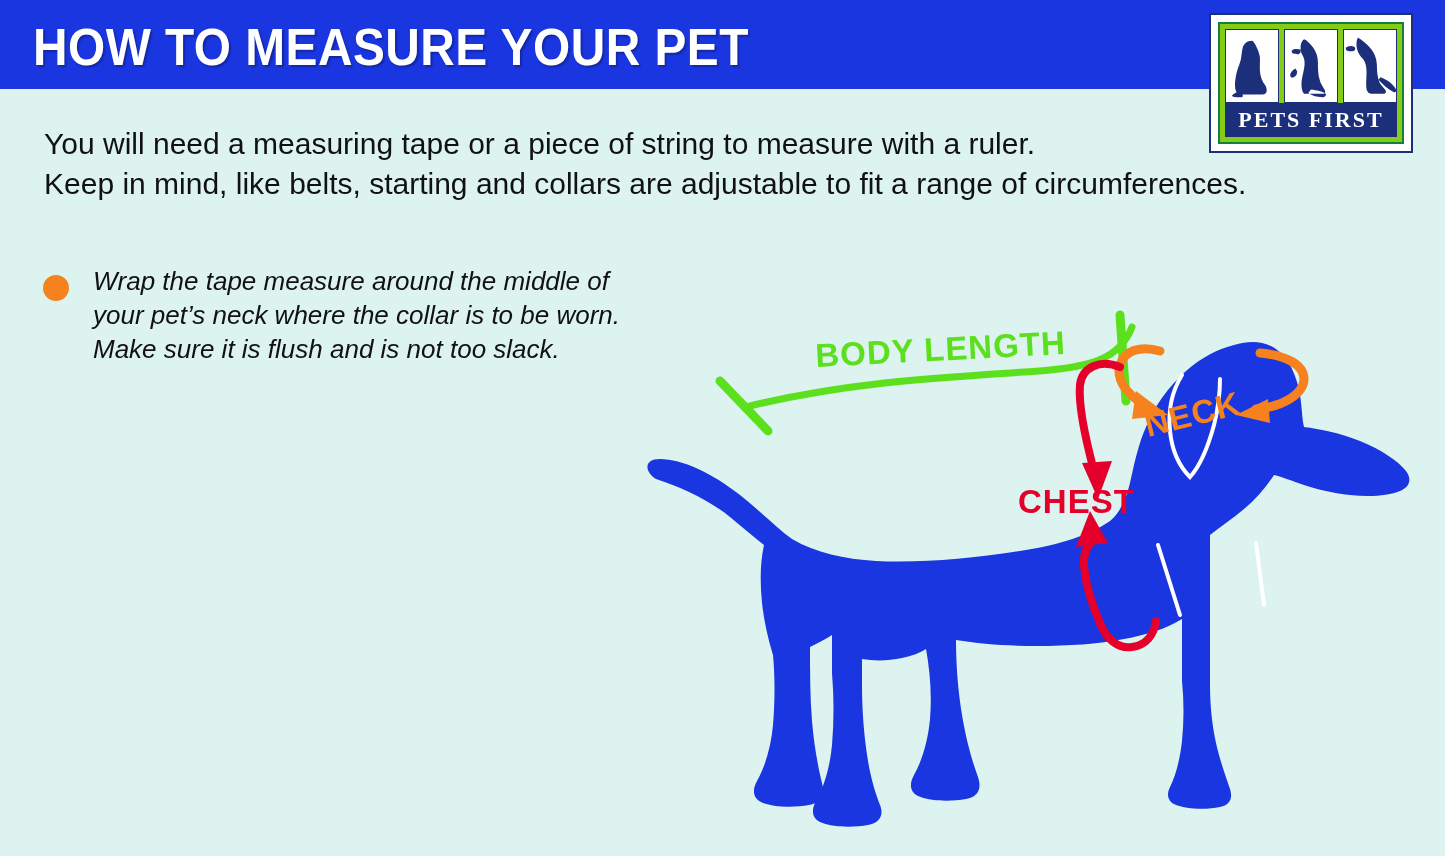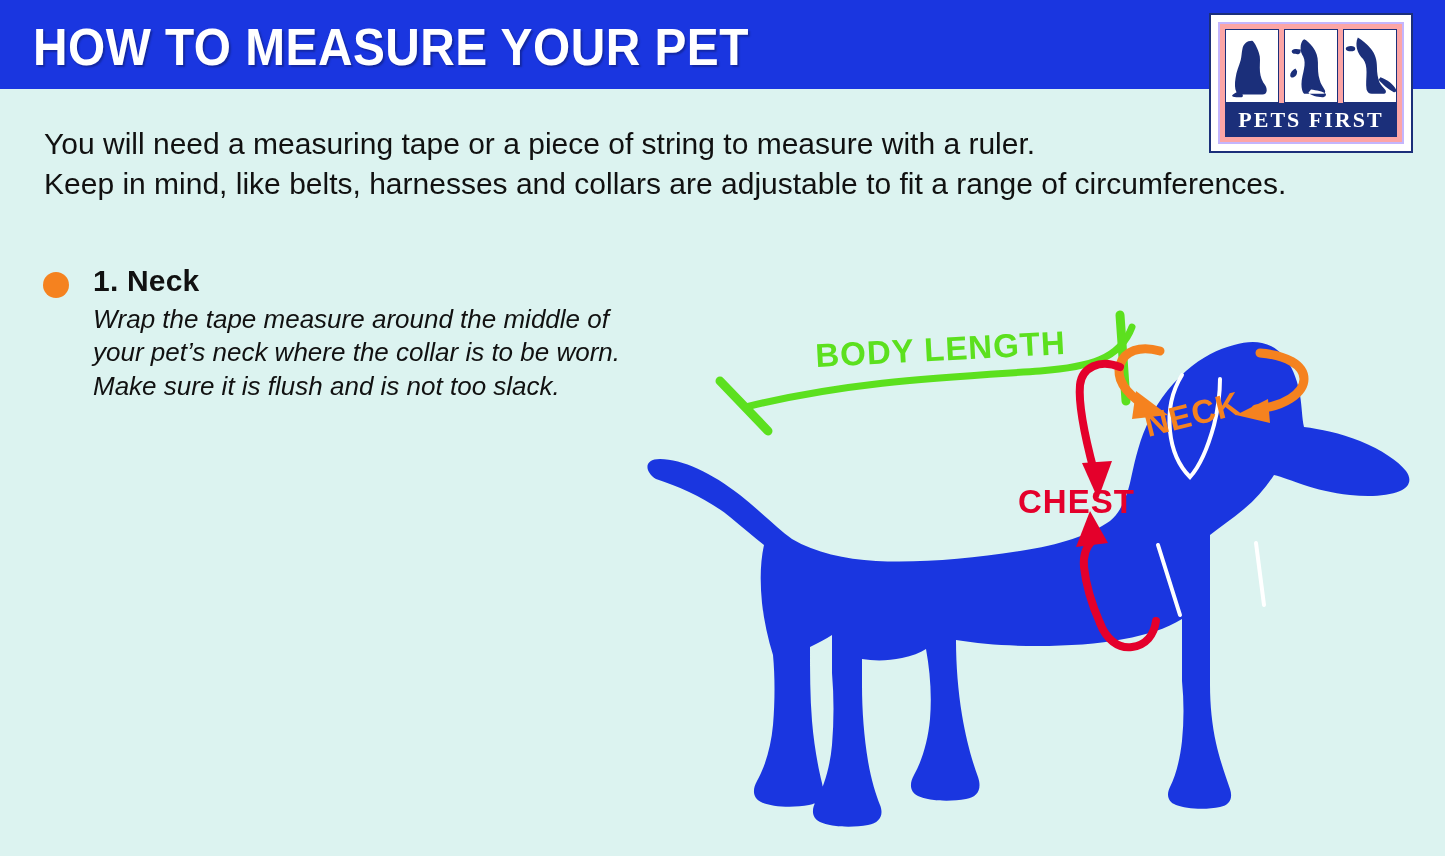--- a/index.html
+++ b/index.html
@@ -48,23 +48,23 @@
     height: 140px;
     background: #ffffff;
     border: 2px solid #1b2f7a;
     box-sizing: border-box;
     padding: 7px;
   }
   #logo-inner {
     position: relative;
     width: 100%;
     height: 100%;
-    border: 2px solid #c4b5fd;
+    border: 2px solid #15803d;
     box-sizing: border-box;
-    background: #fca5a5;
+    background: #84cc16;
     padding: 5px;
   }
   #logo-dogs {
     display: flex;
     gap: 5px;
     height: 74px;
   }
   .logo-box {
     flex: 1;
     border: 1.5px solid #1b2f7a;
@@ -187,28 +187,27 @@
       </div>
     </div>
     <div id="logo-banner">
       <span id="logo-banner-text">PETS FIRST</span>
     </div>
   </div>
 </div>
 
 <div id="intro">
   <div>You will need a measuring tape or a piece of string to measure with a ruler.</div>
-  <div>Keep in mind, like belts, harnesses and collars are adjustable to fit a range of circumferences.</div>
+  <div>Keep in mind, like belts, starting and collars are adjustable to fit a range of circumferences.</div>
 </div>
 
 <div id="steps">
 
   <div class="step">
     <span class="step-bullet" style="background:#f5821f"></span>
-    <div class="step-title">1. Neck</div>
     <div class="step-desc">Wrap the tape measure around the middle of your pet’s neck where the collar is to be worn. Make sure it is flush and is not too slack.</div>
   </div>
 
 
 
 </div>
 
 <div id="diagram">
   <svg viewBox="0 0 820 640" preserveAspectRatio="xMidYMid meet">
 

